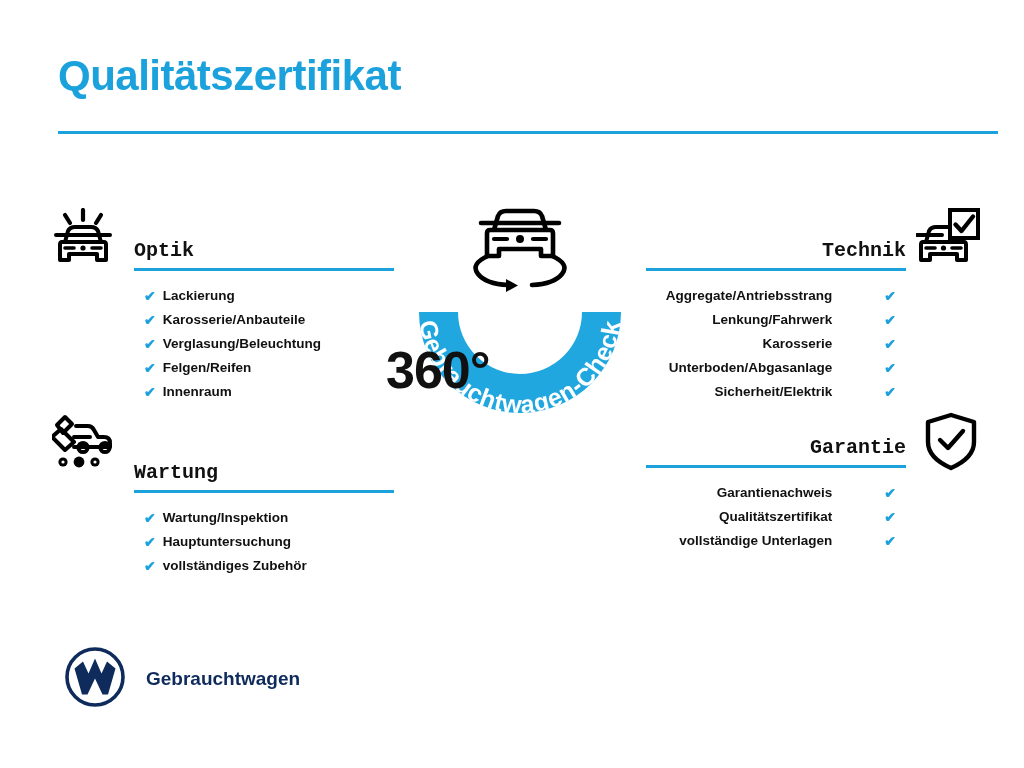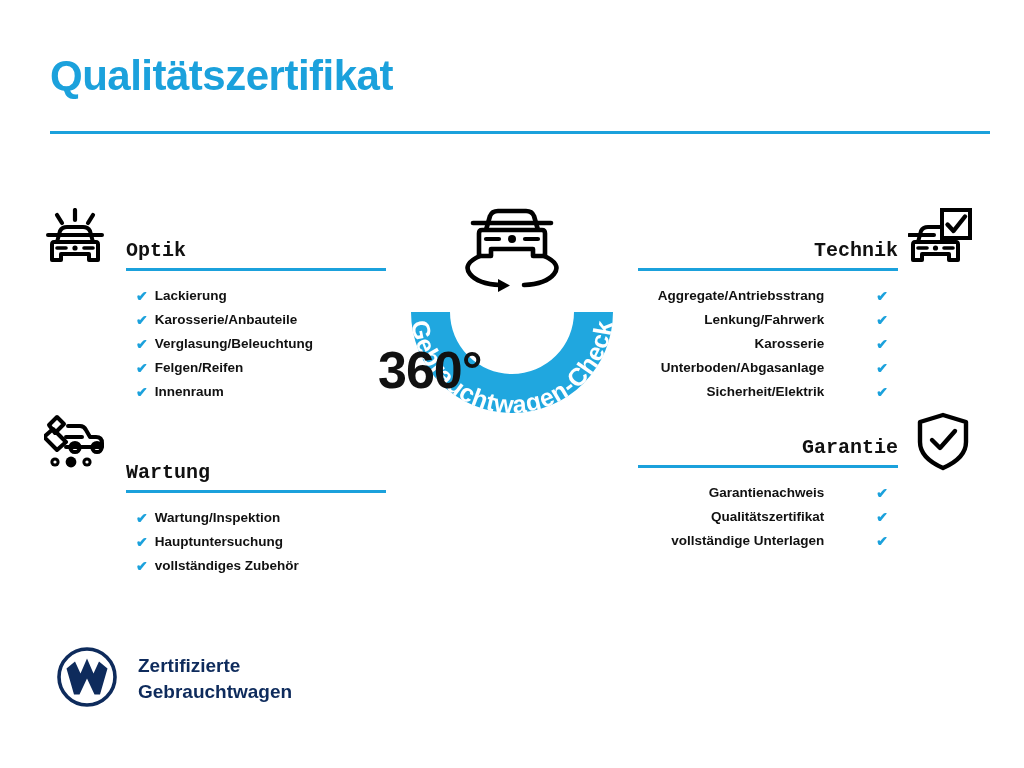--- a/index.html
+++ b/index.html
@@ -7,20 +7,21 @@
     margin: 0; padding: 0;
     width: 1024px; height: 768px;
     background: #ffffff;
     font-family: "Liberation Sans", sans-serif;
     overflow: hidden;
   }
   .page {
     position: relative;
     width: 828px; height: 768px;
     background: #ffffff;
+    margin-left: 8px;
   }
 
   
   .title {
     position: absolute;
     left: 50px; top: 52px;
     font-size: 42px;
     font-weight: bold;
     color: #1BA1DC;
     letter-spacing: -0.5px;
@@ -347,18 +348,17 @@
 
   <div id="footer-logo">
     <span>
       <svg width="62" height="62" viewBox="0 0 62 62">
         <circle cx="31" cy="31" r="28" fill="none" stroke="#0E2B5C" stroke-width="3.6"></circle>
         <path d="M31 12.5 L37.5 27.5 L43 15.5 L51.5 22.5 L44 48.5 L38.5 48.5 L31 32.5
                  L23.5 48.5 L18 48.5 L10.5 22.5 L19 15.5 L24.5 27.5 Z" fill="#0E2B5C"></path>
       </svg>
     </span>
     <div id="vw-wordmark">
-      <div>Zertifizierte</div>
       <div>Gebrauchtwagen</div>
     </div>
   </div>
 
 </div>
 
 </body></html>

